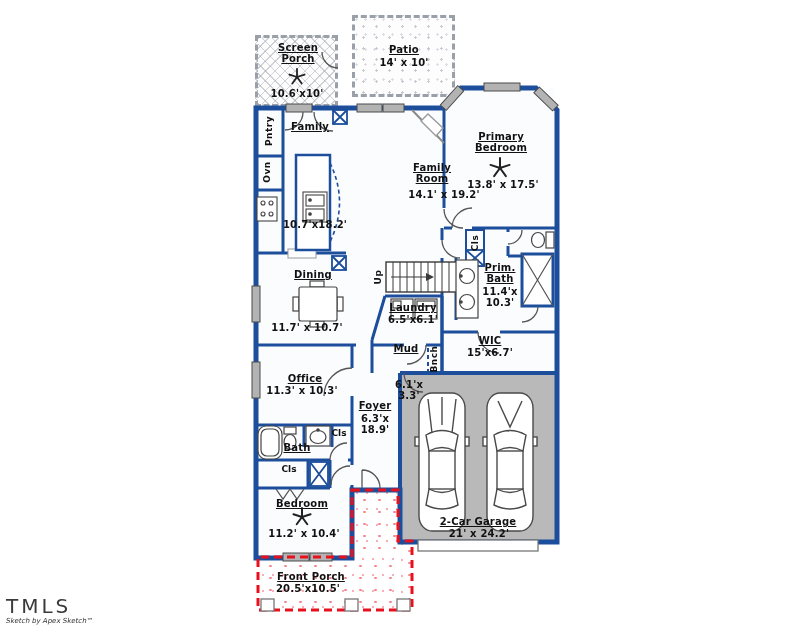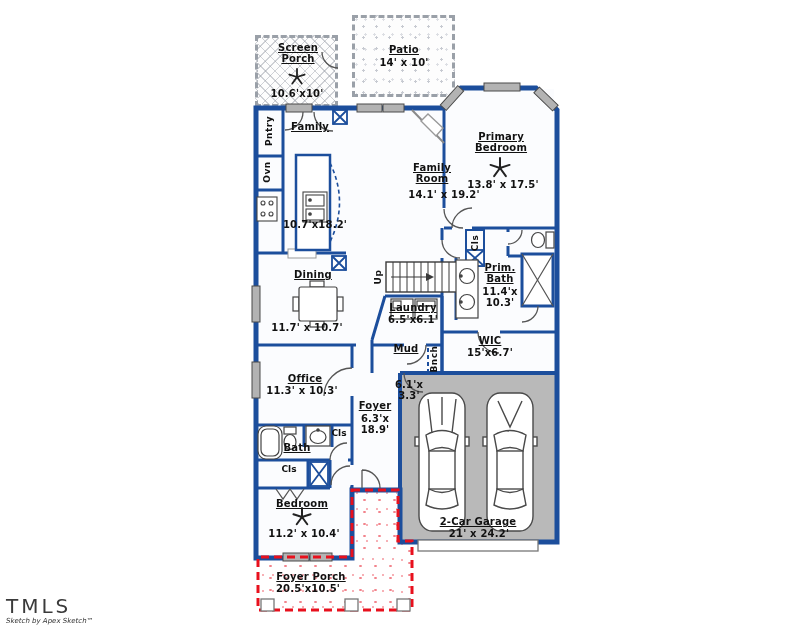--- a/index.html
+++ b/index.html
@@ -289,21 +289,21 @@
 
   <div class="lbl sm" style="left:339px;top:428px;">Cls</div>
   <div class="lbl sm" style="left:289px;top:464px;">Cls</div>
 
   <div class="lbl rname" style="left:302px;top:498px;">Bedroom</div>
   <div class="lbl rdim" style="left:304px;top:528px;">11.2' x 10.4'</div>
 
   <div class="lbl rname" style="left:478px;top:516px;">2-Car Garage</div>
   <div class="lbl rdim" style="left:479px;top:528px;">21' x 24.2'</div>
 
-  <div class="lbl rname" style="left:311px;top:571px;">Foyer Porch</div>
+  <div class="lbl rname" style="left:311px;top:571px;">Front Porch</div>
   <div class="lbl rdim" style="left:308px;top:583px;">20.5'x10.5'</div>
 
   <div class="vbox" style="left:269px;top:131px;">
       <span class="vt">Pntry</span>
     </div>
   <div class="vbox" style="left:267px;top:172px;">
       <span class="vt">Ovn</span>
     </div>
   <div class="vbox" style="left:378px;top:277px;">
       <span class="vt">Up</span>

